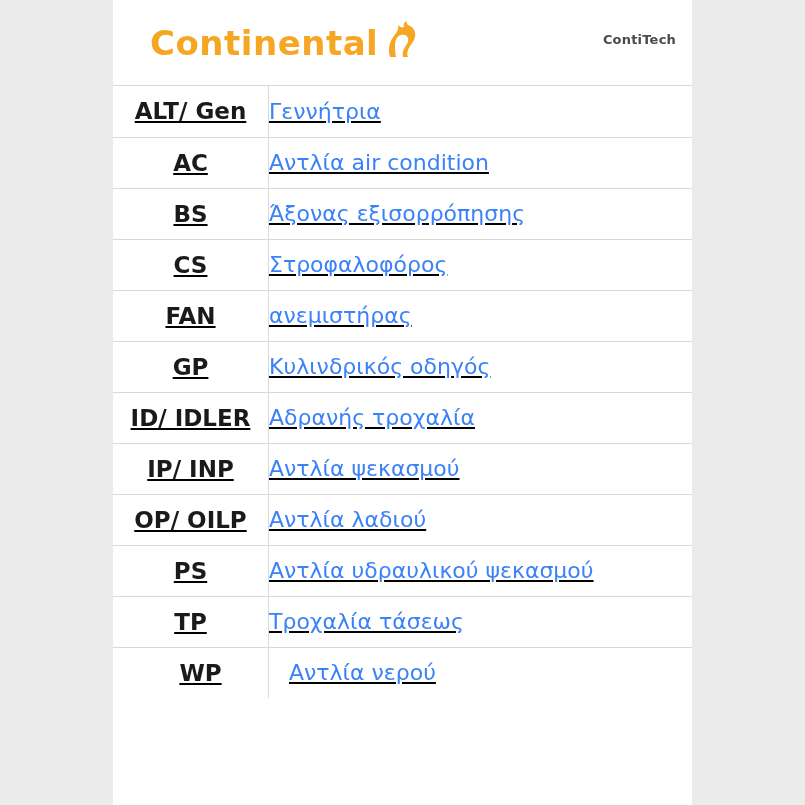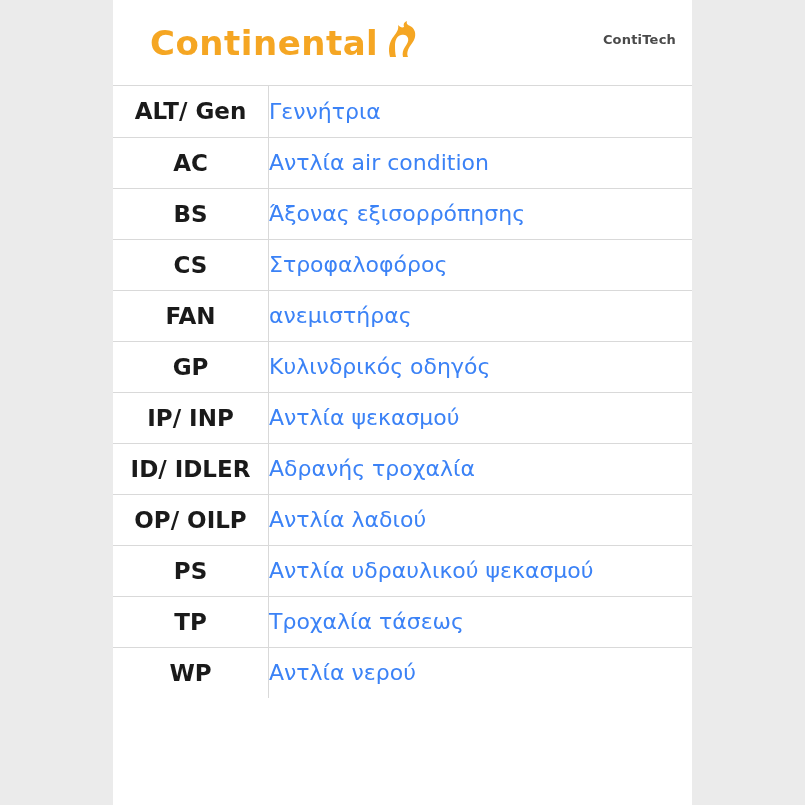--- a/index.html
+++ b/index.html
@@ -84,20 +84,21 @@
 
   
   .table {
     width: 100%;
     border-collapse: collapse;
     table-layout: fixed;
   }
 
   .table tr {
     height: 51px;
+    text-decoration: underline;
   }
 
   .table td {
     border-bottom: 1px solid #d9d9d9;
     padding: 0;
     vertical-align: middle;
     background: #ffffff;
   }
 
   .col-code {
@@ -115,20 +116,21 @@
     padding-left: 18px;
     font-size: 22px;
     color: #3b82f6;
     font-family: "DejaVu Sans", sans-serif;
     white-space: nowrap;
   }
 
   
   .clipped td {
     border-bottom: none;
+    padding-left: 20px;
   }
 </style>
 </head>
 <body>
 
 <div class="page">
 
   <div class="side-left"></div>
   <div class="side-right"></div>
 
@@ -169,26 +171,26 @@
         </tr>
         <tr>
           <td class="col-code">FAN</td>
           <td class="col-desc">ανεμιστήρας</td>
         </tr>
         <tr>
           <td class="col-code">GP</td>
           <td class="col-desc">Κυλινδρικός οδηγός</td>
         </tr>
         <tr>
+          <td class="col-code">ID/ IDLER</td>
+          <td class="col-desc">Αδρανής τροχαλία</td>
+        </tr>
+        <tr>
           <td class="col-code">IP/ INP</td>
           <td class="col-desc">Αντλία ψεκασμού</td>
-        </tr>
-        <tr>
-          <td class="col-code">ID/ IDLER</td>
-          <td class="col-desc">Αδρανής τροχαλία</td>
         </tr>
         <tr>
           <td class="col-code">OP/ OILP</td>
           <td class="col-desc">Αντλία λαδιού</td>
         </tr>
         <tr>
           <td class="col-code">PS</td>
           <td class="col-desc">Αντλία υδραυλικού ψεκασμού</td>
         </tr>
         <tr>

